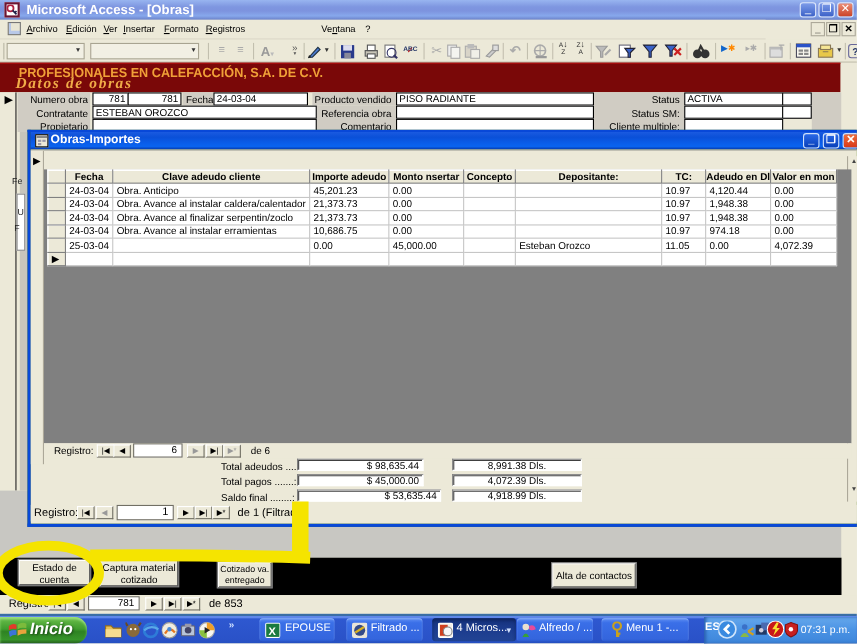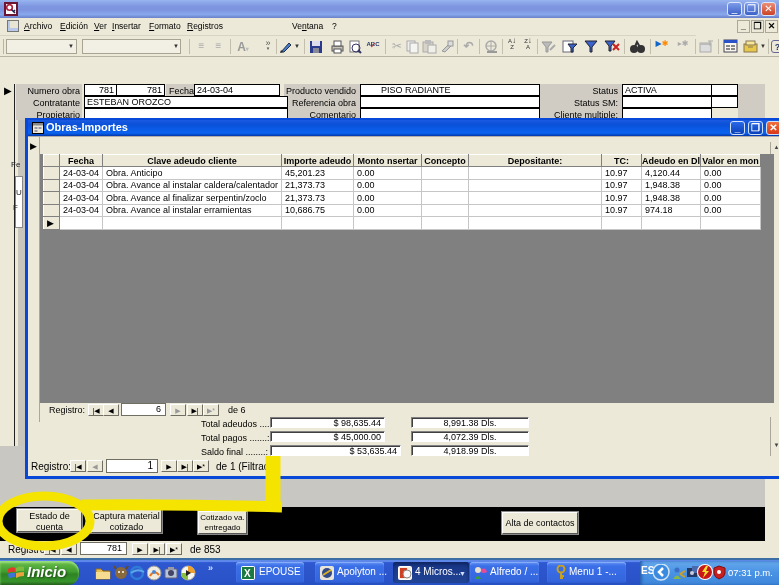--- a/index.html
+++ b/index.html
@@ -91,20 +91,21 @@
 </head>
 <body>
 <div id="screen">
 
   <div id="titlebar" class="abs">
     <div class="ticon abs"></div>
       <svg class="abs" style="left:6px;top:4px;" width="10" height="10">
         <circle cx="3.5" cy="3.5" r="2.8" fill="none" stroke="#b02040" stroke-width="1.6"></circle>
         <path d="M5.5 5.5 L9 9 M7.5 7.5 L9 6" stroke="#202048" stroke-width="1.6"></path>
       </svg>
+    <div class="ttext abs">Microsoft Access - [Obras]</div>
     <div class="wbtn min abs">_</div>
     <div class="wbtn max abs">❐</div>
     <div class="wbtn cls abs">✕</div>
   </div>
 
   <div id="menubar" class="abs">
     <div class="mi" style="left:7px; top:2px; width:12px; height:12px; border:1px solid #777; background:#e8e5d4; box-shadow: inset 2px -3px 0 #b8c8e8;"></div>
     <div class="mi" style="left:24px;"><u>A</u>rchivo</div>
     <div class="mi" style="left:60px;"><u>E</u>dición</div>
     <div class="mi" style="left:94px;"><u>V</u>er</div>
@@ -223,39 +224,43 @@
     <svg class="abs" style="left:743px;top:3px;" width="16" height="15">
         <rect x="1" y="5" width="13" height="8" fill="#e8c84a" stroke="#875"></rect>
         <rect x="3" y="2" width="9" height="4" fill="#f6e696" stroke="#875"></rect>
         <path d="M5 8 H10" stroke="#875"></path>
       </svg>
     <div class="ticonb" style="left:759px;width:8px;font-size:6px;color:#333;top:7px;">▼</div>
     <div class="tsep" style="left:768px;"></div>
     <div class="abs" style="left:771px;top:4px;width:13px;height:13px;border:1px solid #669;border-radius:3px;font-size:9px;font-weight:bold;color:#236;text-align:center;line-height:12px;">?</div>
   </div>
 
+  <div id="maroon" class="abs">
+    <div class="l1 abs">PROFESIONALES EN CALEFACCIÓN, S.A. DE C.V.</div>
+    <div class="l2 abs">Datos de obras</div>
+  </div>
 
   <div id="form" class="abs">
     <div id="leftbar" class="abs"></div>
     <div class="abs" style="left:4px;top:1px;font-size:10px;">▶</div>
 
     <div class="abs fgray" style="left:16px;top:0px;width:66px;height:36px;"></div>
     <div class="abs fgray" style="left:166px;top:0px;width:28px;height:12px;"></div>
     <div class="abs fgray" style="left:284px;top:0px;width:76px;height:12px;"></div>
     <div class="abs fgray" style="left:288px;top:12px;width:72px;height:24px;"></div>
     <div class="abs fgray" style="left:540px;top:0px;width:82px;height:36px;"></div>
     <div class="abs fgray" style="left:738px;top:0px;width:27px;height:36px;"></div>
 
     <div class="abs flabel" style="left:12px;top:2px;width:68px;">Numero obra</div>
     <div class="abs fbox" style="left:84px;top:0px;width:33px;height:12px;text-align:right;padding-right:2px;">781</div>
     <div class="abs fbox" style="left:116px;top:0px;width:49px;height:12px;text-align:right;padding-right:2px;">781</div>
     <div class="abs" style="left:169px;top:2px;font-size:9px;">Fecha</div>
     <div class="abs fbox" style="left:194px;top:0px;width:86px;height:12px;padding-left:2px;">24-03-04</div>
     <div class="abs flabel" style="left:284px;top:2px;width:72px;">Producto vendido</div>
-    <div class="abs fbox" style="left:360px;top:0px;width:180px;height:12px;padding-left:20px;">PISO RADIANTE</div>
+    <div class="abs fbox" style="left:360px;top:0px;width:180px;height:12px;padding-left:2px;">PISO RADIANTE</div>
     <div class="abs flabel" style="left:540px;top:2px;width:78px;">Status</div>
     <div class="abs fbox" style="left:622px;top:0px;width:90px;height:12px;padding-left:2px;">ACTIVA</div>
     <div class="abs fbox" style="left:711px;top:0px;width:27px;height:12px;"></div>
 
     <div class="abs flabel" style="left:12px;top:14px;width:68px;">Contratante</div>
     <div class="abs fbox" style="left:84px;top:12px;width:204px;height:12px;padding-left:2px;">ESTEBAN OROZCO</div>
     <div class="abs flabel" style="left:284px;top:14px;width:72px;">Referencia obra</div>
     <div class="abs fbox" style="left:360px;top:12px;width:180px;height:12px;"></div>
     <div class="abs flabel" style="left:540px;top:14px;width:78px;">Status SM:</div>
     <div class="abs fbox" style="left:622px;top:12px;width:90px;height:12px;"></div>
@@ -345,21 +350,21 @@
         <rect x="1" y="1" width="12" height="12" fill="#1a7a40"></rect>
         <text x="3" y="11" font-size="10" fill="#fff" font-weight="bold" font-family="Liberation Sans">X</text>
       </svg>
     <div class="abs" style="left:259px;top:6px;color:#fff;font-size:10px;">EPOUSE</div>
     <div class="abs" style="left:315px;top:2px;width:69px;height:21px;border-radius:3px;background:linear-gradient(180deg,#5f8ef2 0%,#3a6fe8 20%,#3465dd 90%,#2a5bd0 100%);box-shadow:inset 0 1px 1px #8ab0f8;"></div>
     <svg class="abs" style="left:320px;top:6px;" width="14" height="14">
         <rect x="0" y="0" width="14" height="14" rx="2" fill="#e8e4d8"></rect>
         <circle cx="7" cy="7" r="5" fill="#334a88"></circle>
         <path d="M3 9 L11 4" stroke="#d8b020" stroke-width="2"></path>
       </svg>
-    <div class="abs" style="left:337px;top:6px;color:#fff;font-size:10px;">Apolyton ...</div>
+    <div class="abs" style="left:337px;top:6px;color:#fff;font-size:10px;">Filtrado ...</div>
     <div class="abs" style="left:393px;top:2px;width:76px;height:21px;border-radius:3px;background:linear-gradient(180deg,#16337e 0%,#1c3c8e 50%,#224494 100%);box-shadow:inset 0 2px 3px #0e2460;"></div>
     <svg class="abs" style="left:398px;top:6px;" width="14" height="14">
         <rect x="0" y="0" width="14" height="14" rx="2" fill="#fff"></rect>
         <rect x="1" y="1" width="12" height="12" fill="#f4f0e8"></rect>
         <rect x="2" y="2" width="7" height="10" fill="#d04020"></rect>
         <circle cx="9" cy="8" r="4" fill="#f8f8f8" stroke="#888"></circle>
       </svg>
     <div class="abs" style="left:415px;top:6px;color:#fff;font-size:10px;">4 Micros...</div>
     <div class="abs" style="left:459px;top:10px;color:#cfe0ff;font-size:7px;">▼</div>
     <div class="abs" style="left:470px;top:2px;width:69px;height:21px;border-radius:3px;background:linear-gradient(180deg,#5f8ef2 0%,#3a6fe8 20%,#3465dd 90%,#2a5bd0 100%);box-shadow:inset 0 1px 1px #8ab0f8;"></div>
@@ -496,20 +501,32 @@
                 <td>Obra. Avance al instalar erramientas</td>
                 <td class="num">10,686.75</td>
                 <td class="num">0.00</td>
                 <td></td>
                 <td></td>
                 <td class="num">10.97</td>
                 <td class="num">974.18</td>
                 <td class="num">0.00</td>
               </tr>
           <tr>
+                <td class="sel"></td>
+                <td>25-03-04</td>
+                <td></td>
+                <td class="num">0.00</td>
+                <td class="num">45,000.00</td>
+                <td></td>
+                <td>Esteban Orozco</td>
+                <td class="num">11.05</td>
+                <td class="num">0.00</td>
+                <td class="num">4,072.39</td>
+              </tr>
+          <tr>
                 <td class="sel">▶</td>
                 <td></td>
                 <td></td>
                 <td></td>
                 <td></td>
                 <td></td>
                 <td></td>
                 <td></td>
                 <td></td>
                 <td></td>

